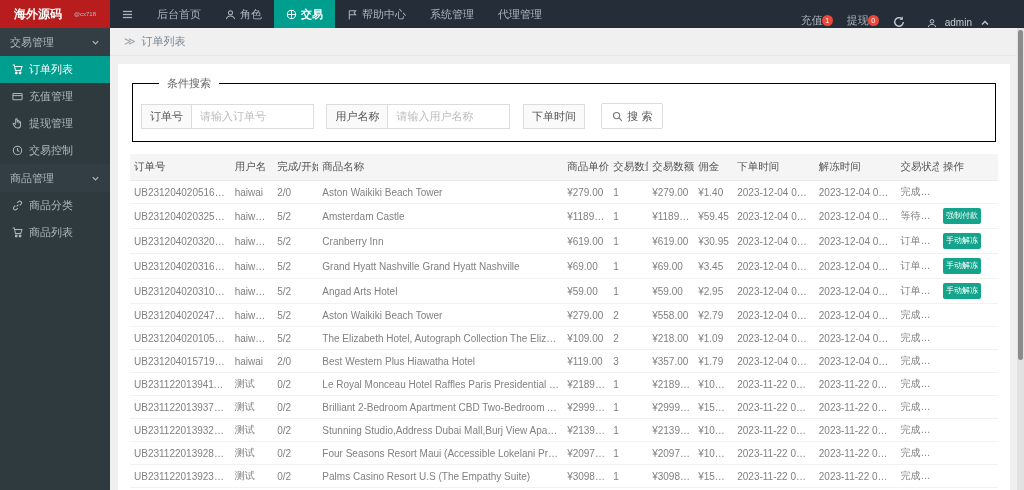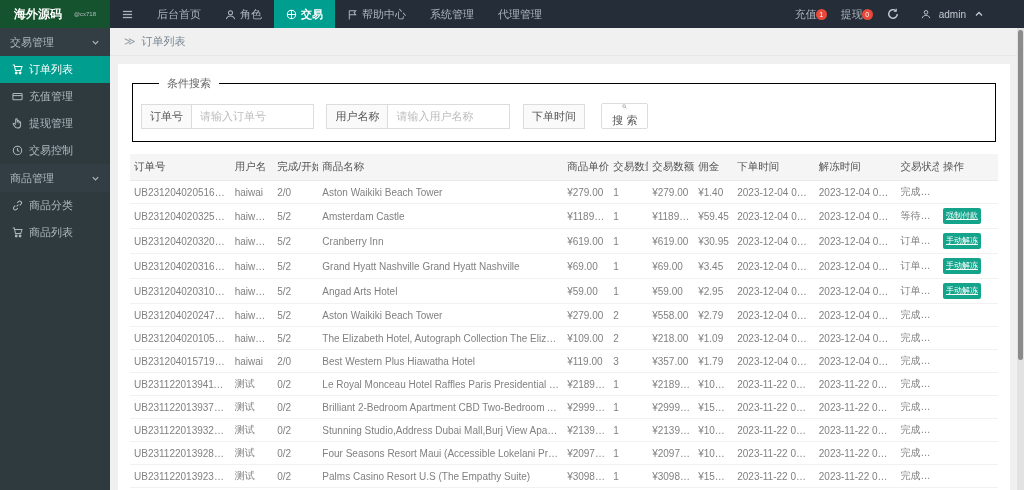--- a/index.html
+++ b/index.html
@@ -1,26 +1,26 @@
 <!DOCTYPE html>
 <html><head>
 <meta charset="utf-8">
 <style>
   * { margin:0; padding:0; box-sizing:border-box; }
   html,body { width:1024px; height:490px; overflow:hidden; font-family:"Liberation Sans","DejaVu Sans",sans-serif; background:#f0f0f0; position:relative; }
 
   
   .topbar { position:absolute; top:0; left:0; width:1024px; height:28px; background:#252e38; display:flex; align-items:stretch; z-index:30; }
-  .logo { width:110px; background:#14532d; color:#fff; font-size:12px; font-weight:bold; display:flex; align-items:center; justify-content:center; gap:12px;text-align:right; }
+  .logo { width:110px; background:#b91c1c; color:#fff; font-size:12px; font-weight:bold; display:flex; align-items:center; justify-content:center; gap:12px;text-align:right; }
   .logo sup { font-size:6px; color:#b6bdc6; font-weight:normal; }
   .nav { display:flex; align-items:stretch; }
   .nav-item { display:flex; align-items:center; gap:4px; padding:0 12px; color:#aab4bd; font-size:11px; cursor:pointer; }
   .nav-item.active { background:#009e8e; color:#fff;font-weight:bold; }
   .nav-item svg { width:11px; height:11px; }
-  .tb-right { margin-left:auto; display:flex; align-items:center; padding-right:30px; }
+  .tb-right { margin-left:auto; display:flex; align-items:flex-end; padding-right:24px; }
   .tb-link { position:relative; display:flex; align-items:center; color:#aab4bd; font-size:11px; padding:0 12px; cursor:pointer; }
   .badge { position:absolute; top:2px; right:2px; min-width:11px; height:11px; border-radius:6px; background:#e8493b; color:#fff; font-size:7px; line-height:11px; text-align:center; padding:0 2px; }
   .tb-icon { display:flex; align-items:center; padding:0 12px; color:#c3cad1; cursor:pointer; }
   .tb-icon svg { width:12px; height:12px; }
   .tb-user { display:flex; align-items:center; gap:8px; color:#c3cad1; font-size:10px; padding:0 10px; cursor:pointer; }
   .tb-user svg { width:10px; height:10px; }
 
   
   .sidebar { position:absolute; top:28px; left:0; width:110px; height:488px; background:#2f3a3f; z-index:20;border-radius:23px; }
   .side-sec { height:28px; display:flex; align-items:center; justify-content:space-between; padding:0 10px; color:#aeb9bd; font-size:11px; background:#323e44; cursor:pointer; }
@@ -34,31 +34,31 @@
   .breadcrumb { height:28px; display:flex; align-items:center; gap:6px; padding:0 14px; font-size:11px; color:#76838f; border-bottom:1px solid #e6e6e6; }
   .bc-prefix { color:#9aa3ab; font-size:11px; }
   .card { margin:8px; background:#fff; padding:10px 12px; height:440px; overflow:hidden; }
 
   fieldset.search { border:1px solid #000000; padding:12px 10px 12px 8px; margin:2px 2px 0 2px; }
   fieldset.search legend { font-size:11px; color:#666; padding:0 8px; margin-left:18px; }
   .sg { display:inline-flex; align-items:stretch; margin-right:8px; vertical-align:middle; }
   .sg-label { border:1px solid #dcdcdc; background:#fafafa; color:#555; font-size:11px; display:flex; align-items:center; padding:0 8px; height:25px; white-space:nowrap; }
   .sg-input { border:1px solid #dcdcdc; border-left:none; height:25px; width:122px; padding:0 8px; font-size:11px; color:#555; outline:none; }
   .sg-input::placeholder { color:#bcbcbc; }
-  .search-btn { display:inline-flex; align-items:center; gap:4px; border:1px solid #dcdcdc; background:#fff; color:#555; font-size:11px; height:26px; padding:0 10px; margin-left:4px; vertical-align:middle; cursor:pointer; border-radius:2px;flex-direction:column; }
+  .search-btn { display:inline-flex; align-items:center; gap:4px; border:1px solid #dcdcdc; background:#fff; color:#555; font-size:11px; height:26px; padding:0 10px; margin-left:4px; vertical-align:middle; cursor:pointer; border-radius:2px; }
   .search-btn svg { width:11px; height:11px; }
 
   
   table.orders { width:100%; border-collapse:collapse; table-layout:fixed; margin-top:12px; }
   .orders th { background:#f5f5f5; font-weight:normal; font-size:10.5px; color:#555; text-align:left; padding:6px 4px; border-bottom:1px solid #eaeaea; white-space:nowrap; overflow:hidden; }
   .orders td { font-size:10px; color:#818181; padding:4px 4px; border-bottom:1px solid #f1f1f1; white-space:nowrap; overflow:hidden; text-overflow:ellipsis; height:21px; }
   col.c1{width:11.6%} col.c2{width:4.9%} col.c3{width:5.2%} col.c4{width:28.2%}
   col.c5{width:5.3%} col.c6{width:4.5%} col.c7{width:5.3%} col.c8{width:4.5%}
   col.c9{width:9.4%} col.c10{width:9.4%} col.c11{width:4.9%} col.c12{width:6.8%}
-  .act-btn { display:inline-block; color:#fff; font-size:8px; line-height:1; padding:4px 3px; border-radius:2px; margin-right:3px; cursor:pointer;text-decoration:underline; }
+  .act-btn { display:inline-block; color:#fff; font-size:8px; line-height:1; padding:4px 3px; border-radius:2px; margin-right:3px; cursor:pointer; }
   .btn-teal { background:#13a48b; }
   .btn-yellow { background:#f9ae17; }
 
   
   .vscroll { position:absolute; top:28px; right:0; width:7px; height:462px; background:#e2e2e2; z-index:40; }
   .vscroll-thumb { position:absolute; top:2px; left:1px; width:5px; height:330px; background:#8b8b8b; border-radius:3px; }
 </style>
 </head>
 <body>
 

